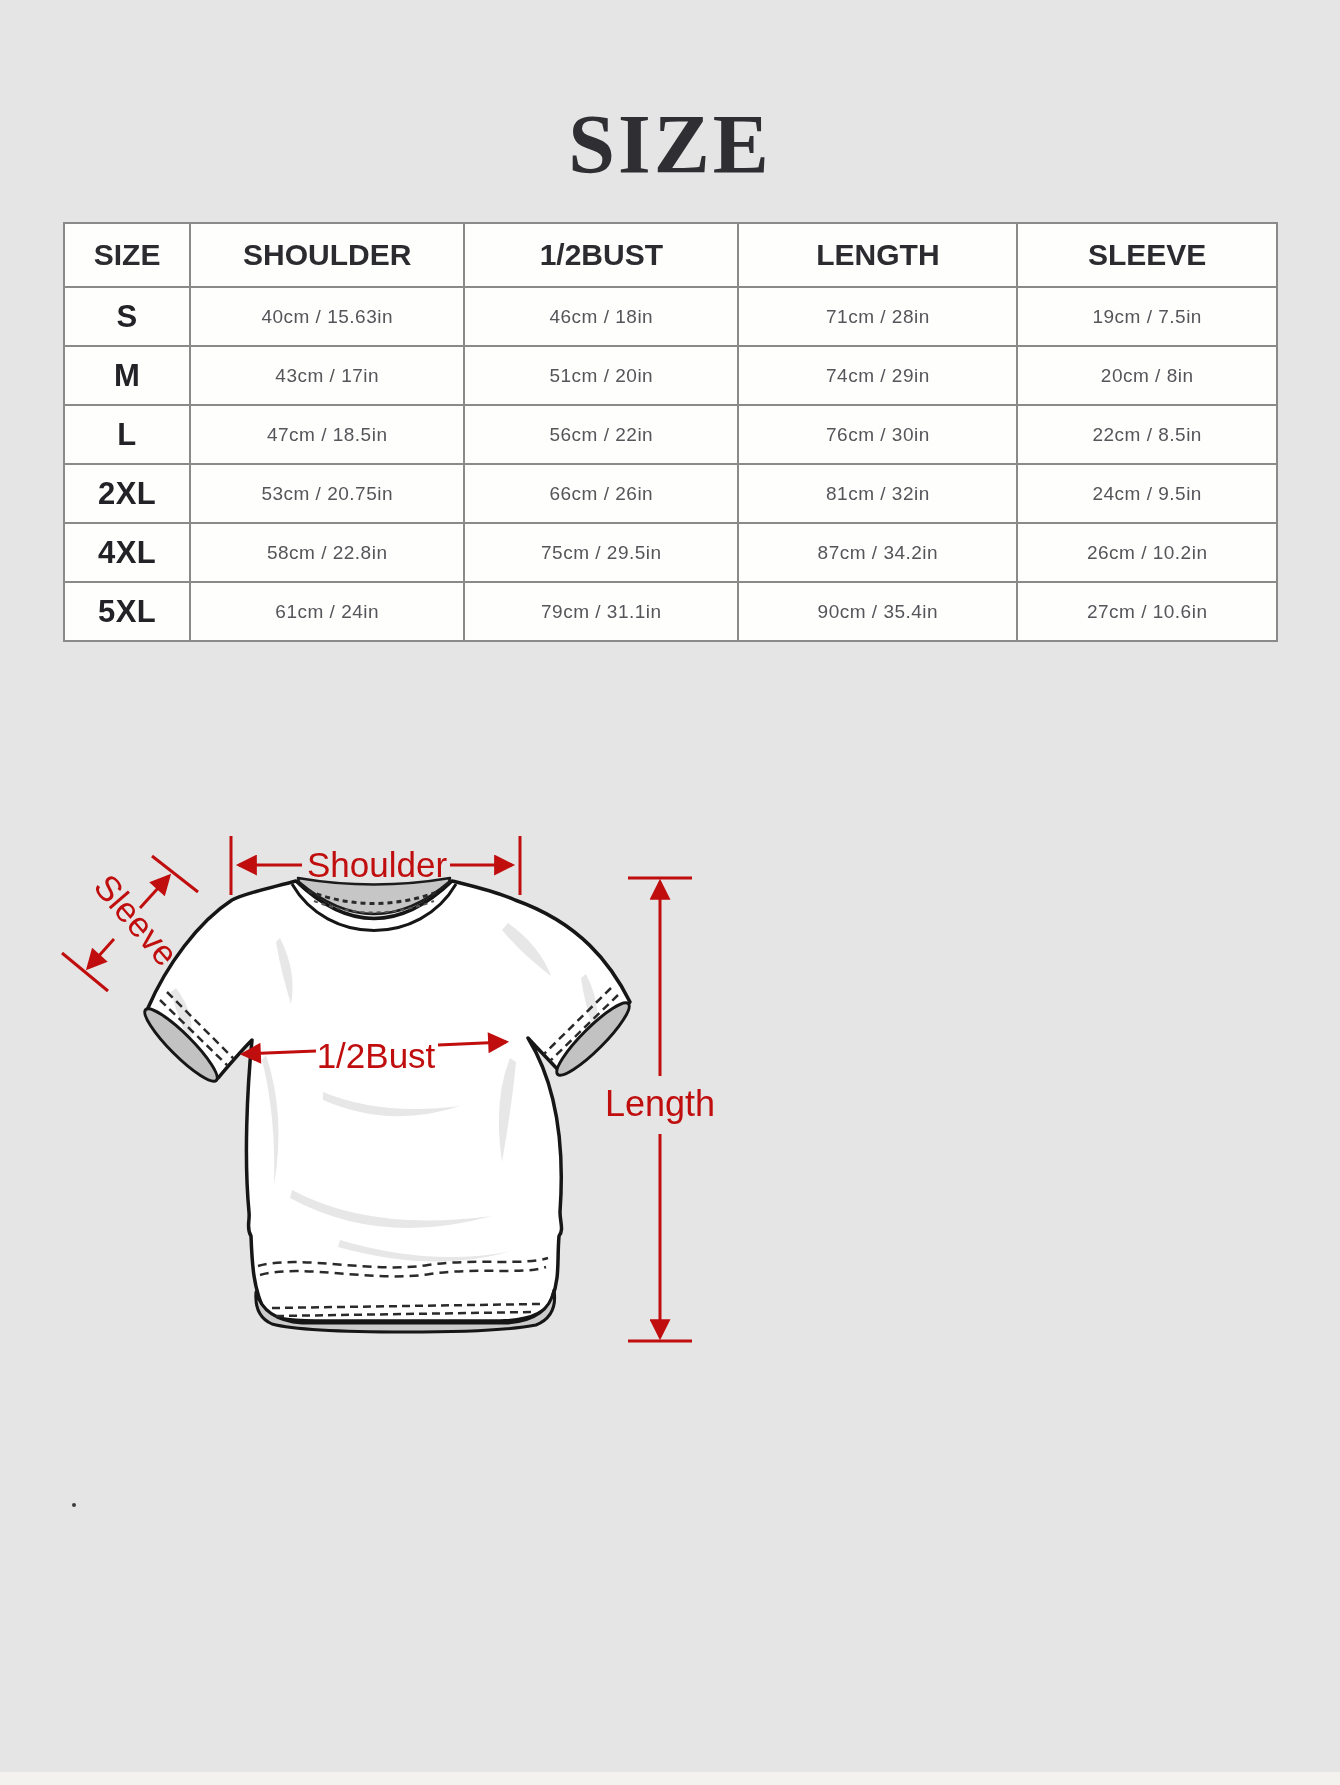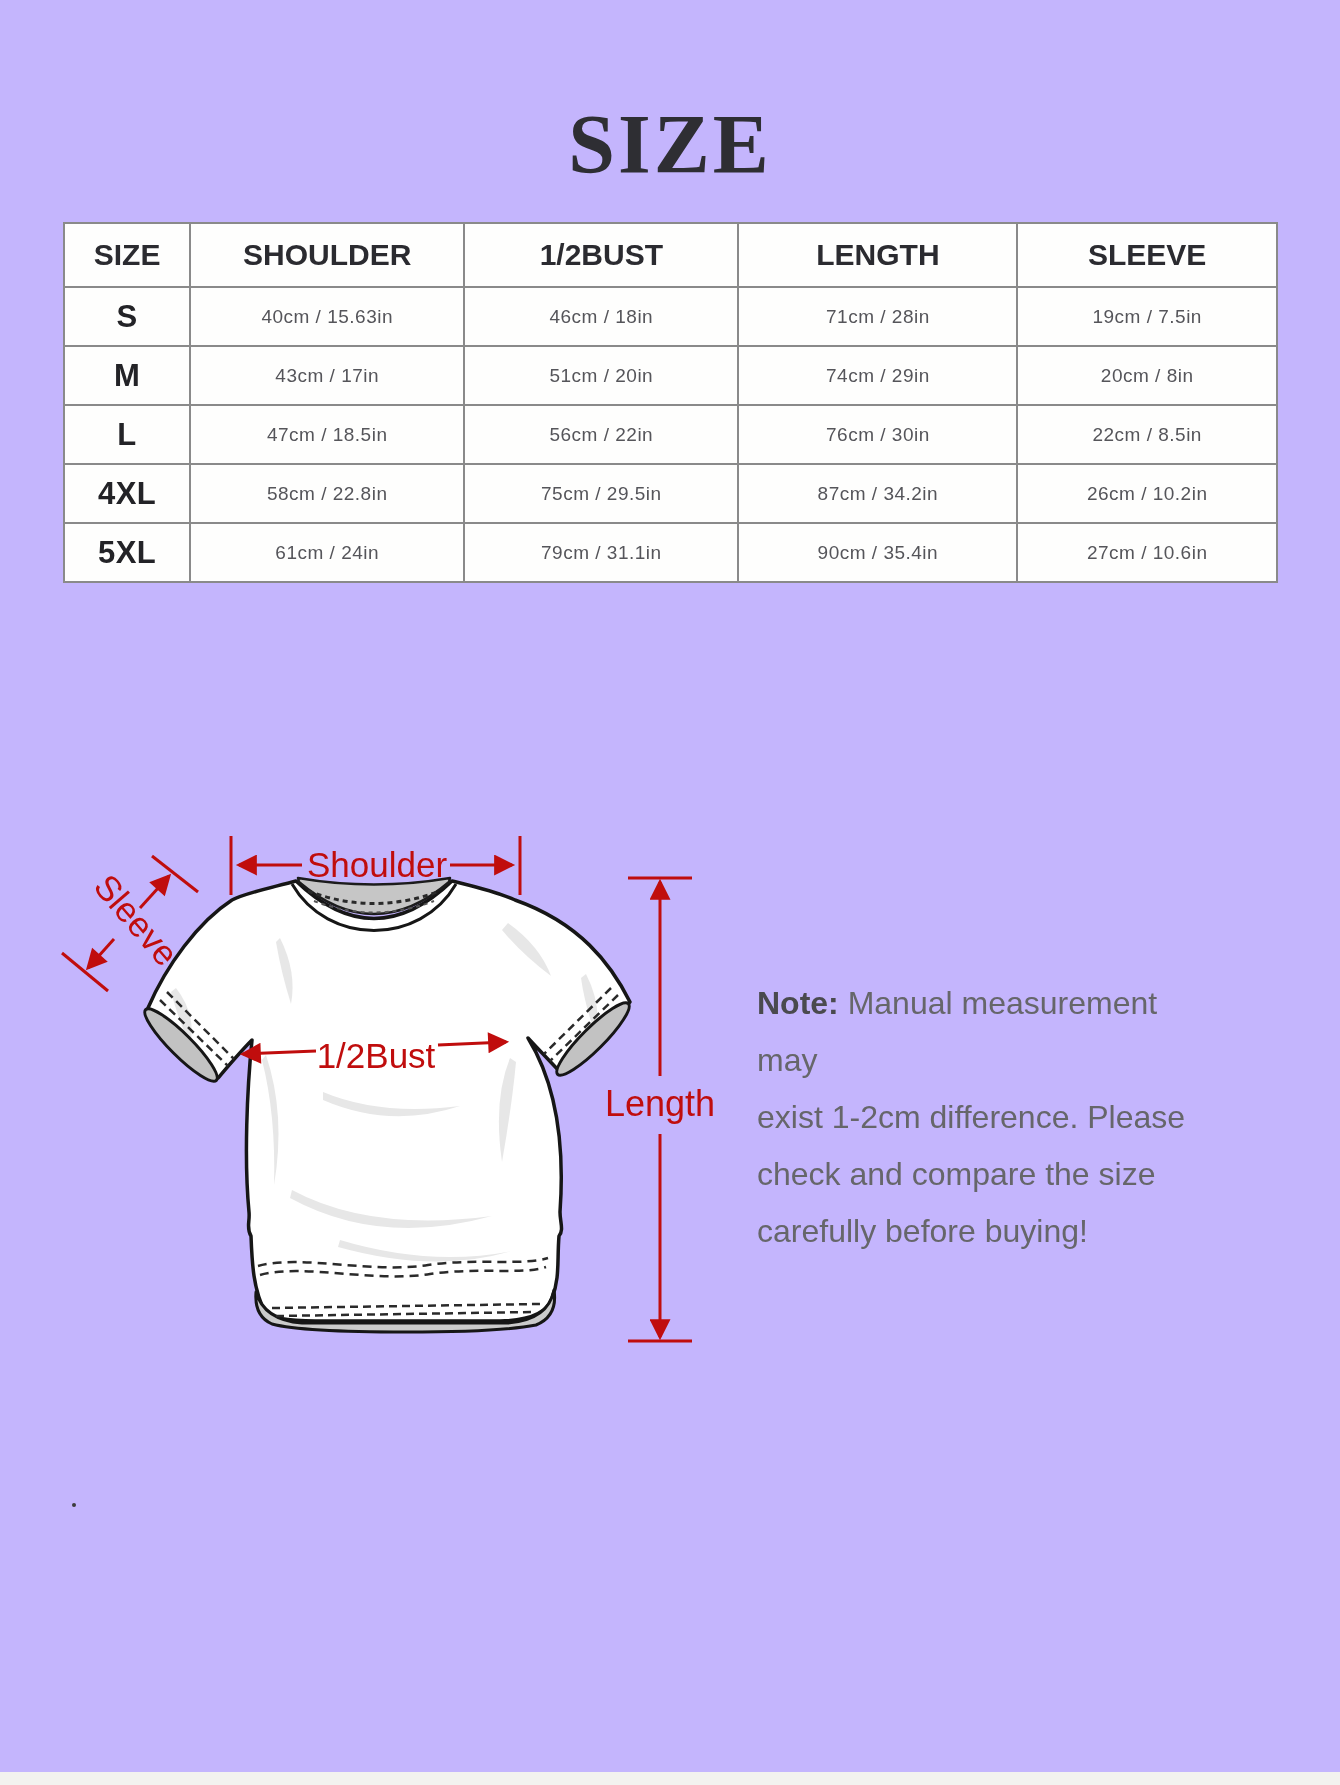--- a/index.html
+++ b/index.html
@@ -1,19 +1,19 @@
 <!DOCTYPE html>
 <html><head>
 <meta charset="utf-8">
 <style>
   * { margin:0; padding:0; box-sizing:border-box; }
   html,body { background:#ffffff; }
   .page {
     position:relative; width:1340px; height:1785px;
-    background:#c4b5fd; overflow:hidden;
+    background:#e5e5e5; overflow:hidden;
     font-family:"Liberation Sans", sans-serif;
   }
   .title {
     position:absolute; top:96px; left:0; width:1340px;
     text-align:center;
     font-family:"Liberation Serif", serif;
     font-weight:700; font-size:84px; letter-spacing:3px;
     color:#2e2e33;
   }
   .size-table {
@@ -79,20 +79,27 @@
         <td>51cm / 20in</td>
         <td>74cm / 29in</td>
         <td>20cm / 8in</td>
       </tr>
       <tr>
         <td class="sizecol">L</td>
         <td>47cm / 18.5in</td>
         <td>56cm / 22in</td>
         <td>76cm / 30in</td>
         <td>22cm / 8.5in</td>
+      </tr>
+      <tr>
+        <td class="sizecol">2XL</td>
+        <td>53cm / 20.75in</td>
+        <td>66cm / 26in</td>
+        <td>81cm / 32in</td>
+        <td>24cm / 9.5in</td>
       </tr>
       <tr>
         <td class="sizecol">4XL</td>
         <td>58cm / 22.8in</td>
         <td>75cm / 29.5in</td>
         <td>87cm / 34.2in</td>
         <td>26cm / 10.2in</td>
       </tr>
       <tr>
         <td class="sizecol">5XL</td>
@@ -197,22 +204,16 @@
 
     <g stroke="#c00d0d" stroke-width="3" fill="none">
       <line x1="588" y1="118" x2="652" y2="118"></line>
       <line x1="588" y1="581" x2="652" y2="581"></line>
       <line x1="620" y1="122" x2="620" y2="316" marker-start="url(#ah)"></line>
       <line x1="620" y1="374" x2="620" y2="577" marker-end="url(#ah)"></line>
       <text x="620" y="356" text-anchor="middle" stroke="none" fill="#c00d0d" font-size="36" font-family="Liberation Sans, sans-serif">Length</text>
     </g>
   </svg>
 
-  <div class="note">
-    <span class="note-label">Note:</span><span class="note-text"> Manual measurement may
-exist 1-2cm difference. Please
-check and compare the size
-carefully before buying!</span>
-  </div>
 
   <div class="speck"></div>
   <div class="bottom-strip"></div>
 </div>
 
 </body></html>

